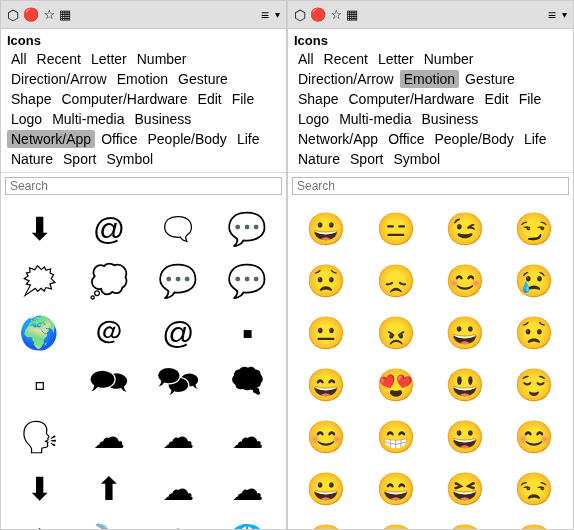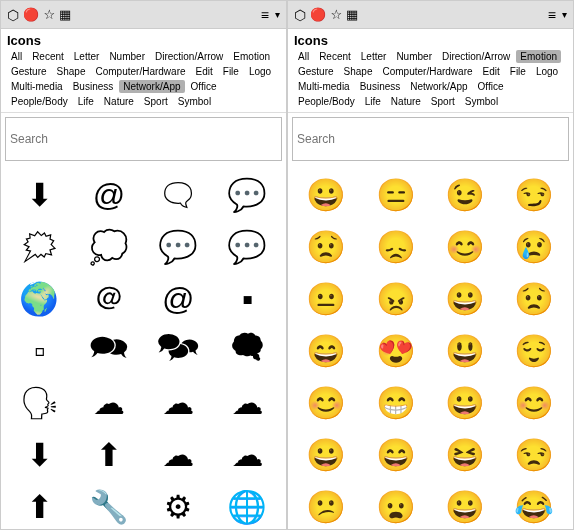--- a/index.html
+++ b/index.html
@@ -55,38 +55,38 @@
       flex-wrap: wrap;
       gap: 2px;
       row-gap: 2px;
       padding: 2px 0;
     }
 
     .cat-item {
       cursor: pointer;
       padding: 1px 4px;
       border-radius: 2px;
-      font-size: 10px;
+      font-size: 14px;
       color: #000;
       white-space: nowrap;
     }
 
     .cat-item.active {
       background: #b0b0b0;
       border-radius: 2px;
     }
 
     .search-bar {
       margin: 4px 4px;
     }
 
     .search-bar input {
       width: 100%;
       border: 1px solid #bbb;
-      padding: 14px 4px;
+      padding: 1px 4px;
       font-size: 12px;
       outline: none;
     }
 
     .icons-grid {
       flex: 1;
       overflow-y: auto;
       overflow-x: hidden;
       display: grid;
       grid-template-columns: repeat(4, 1fr);

